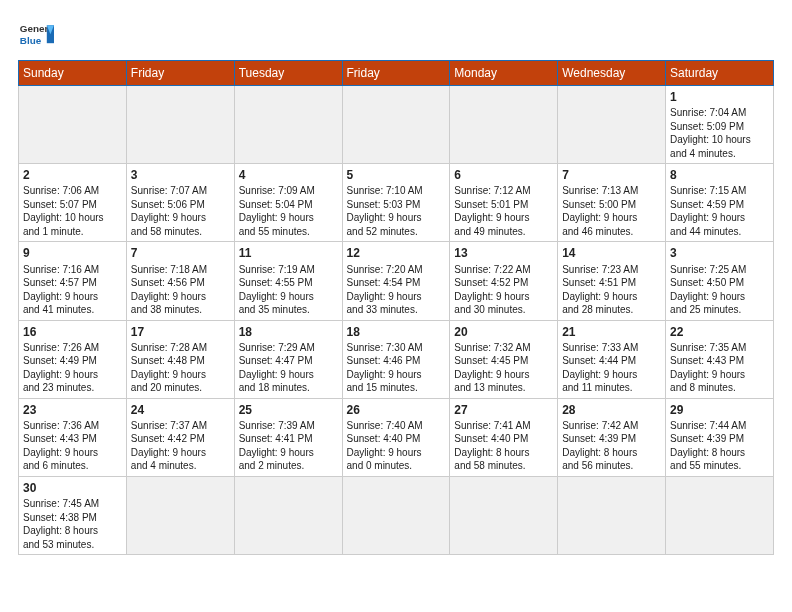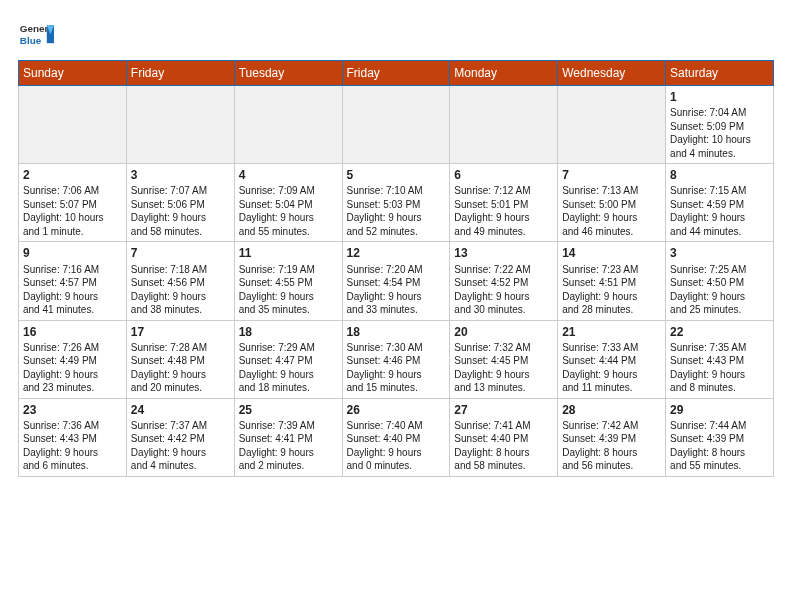--- a/index.html
+++ b/index.html
@@ -248,15 +248,27 @@
           </td>
           <td>
             <span class="day-num">28</span>
             <div class="day-info">Sunrise: 7:42 AM<br>Sunset: 4:39 PM<br>Daylight: 8 hours<br>and 56 minutes.</div>
           </td>
           <td>
             <span class="day-num">29</span>
             <div class="day-info">Sunrise: 7:44 AM<br>Sunset: 4:39 PM<br>Daylight: 8 hours<br>and 55 minutes.</div>
           </td>
         </tr>
+        <tr class="last-row">
+          <td>
+            <span class="day-num">30</span>
+            <div class="day-info">Sunrise: 7:45 AM<br>Sunset: 4:38 PM<br>Daylight: 8 hours<br>and 53 minutes.</div>
+          </td>
+          <td class="empty"></td>
+          <td class="empty"></td>
+          <td class="empty"></td>
+          <td class="empty"></td>
+          <td class="empty"></td>
+          <td class="empty"></td>
+        </tr>
       </tbody>
   </table>
 </div>
 
 </body></html>

